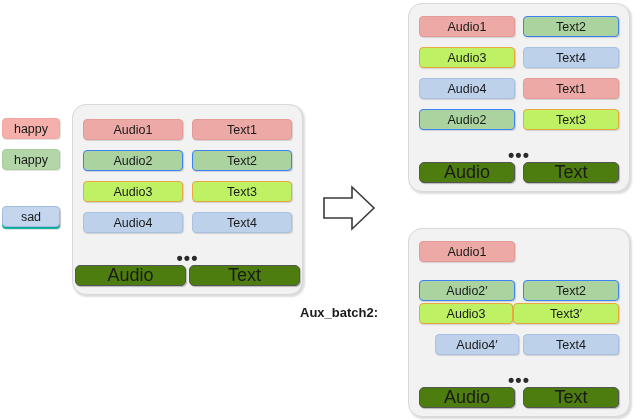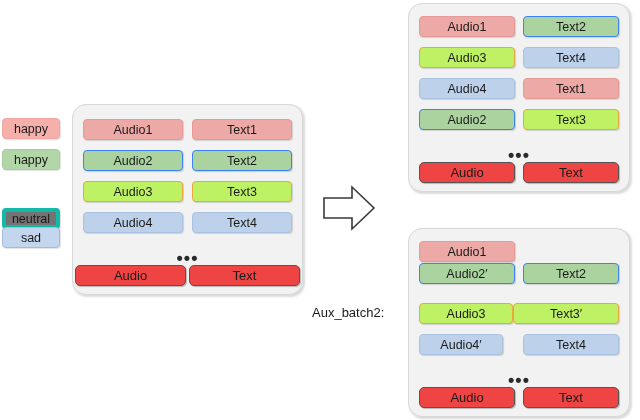--- a/index.html
+++ b/index.html
@@ -88,27 +88,27 @@
 
   .white-row {
     position: absolute;
     display: flex;
     justify-content: space-between;
     left: 0;
     right: 0;
   }
   .white-btn {
     height: 21px;
-    background: #ef4444;
+    background: #4d7c0f;
     border: 1px solid #555555;
     border-radius: 5px;
     display: flex;
     align-items: center;
     justify-content: center;
-    font-size: 13px;
+    font-size: 18px;
     color: #1a1a1a;
     box-sizing: border-box;
     box-shadow: 1px 1px 1px rgba(0,0,0,0.25);
   }
 
   
   .aux-label {
     position: absolute;
     font-size: 13px;
     color: #1a1a1a;
@@ -126,21 +126,21 @@
 </style>
 </head>
 <body>
 
 <div id="canvas">
 
   <div>
     <div class="label-chip c-red-lab" style="top:118px;">happy</div>
     <div class="label-chip c-green-lab" style="top:149px;">happy</div>
     <div class="label-chip c-orange-lab" style="top:180px;">neutral</div>
-    <div class="label-chip c-blue-lab" style="top:227px;">sad</div>
+    <div class="label-chip c-blue-lab" style="top:206px;">sad</div>
   </div>
 
   <div class="batch-box" style="left:72px; top:104px; width:231px; height:191px;">
 
     <div class="pair-row" style="top:14px;  padding:0 10px;">
       <div class="chip c-red" style="width:100px;">Audio1</div>
       <div class="chip c-red" style="width:100px;">Text1</div>
     </div>
     <div class="pair-row" style="top:45px;  padding:0 10px;">
       <div class="chip c-green" style="width:100px;">Audio2</div>
@@ -190,37 +190,37 @@
     </div>
 
     <div class="ellipsis" style="top:146px;">•••</div>
 
     <div class="white-row" style="top:158px; padding:0 10px;">
       <div class="white-btn" style="width:96px;">Audio</div>
       <div class="white-btn" style="width:96px;">Text</div>
     </div>
   </div>
 
-  <div class="aux-label" style="left:312px; top:305px;">Aux_batch2:</div>
+  <div class="aux-label" style="left:300px; top:305px;font-weight:bold;">Aux_batch2:</div>
 
   <div class="batch-box" style="left:408px; top:228px; width:222px; height:189px;">
 
     <div class="pair-row" style="top:12px;  padding:0 10px;">
       <div class="chip c-red" style="width:96px;">Audio1</div>
     </div>
-    <div class="pair-row" style="top:26px;  padding:8px 10px;align-items:center;">
+    <div class="pair-row" style="top:43px;  padding:8px 10px;align-items:center;">
       <div class="chip c-green" style="width:96px;">Audio2′</div>
       <div class="chip c-green" style="width:96px;">Text2</div>
     </div>
     <div class="pair-row" style="top:74px;  padding:0 10px;">
       <div class="chip c-orange" style="width:96px;">Audio3</div>
       <div class="chip c-orange" style="width:108px;">Text3′</div>
     </div>
     <div class="pair-row" style="top:105px; padding:0 10px;">
-      <div class="chip c-blue" style="width:84px;">Audio4′</div>
+      <div class="chip c-blue" style="width:84px;margin-left:16px;">Audio4′</div>
       <div class="chip c-blue" style="width:96px;">Text4</div>
     </div>
 
     <div class="ellipsis" style="top:146px;">•••</div>
 
     <div class="white-row" style="top:158px; padding:0 10px;">
       <div class="white-btn" style="width:96px;">Audio</div>
       <div class="white-btn" style="width:96px;">Text</div>
     </div>
   </div>

